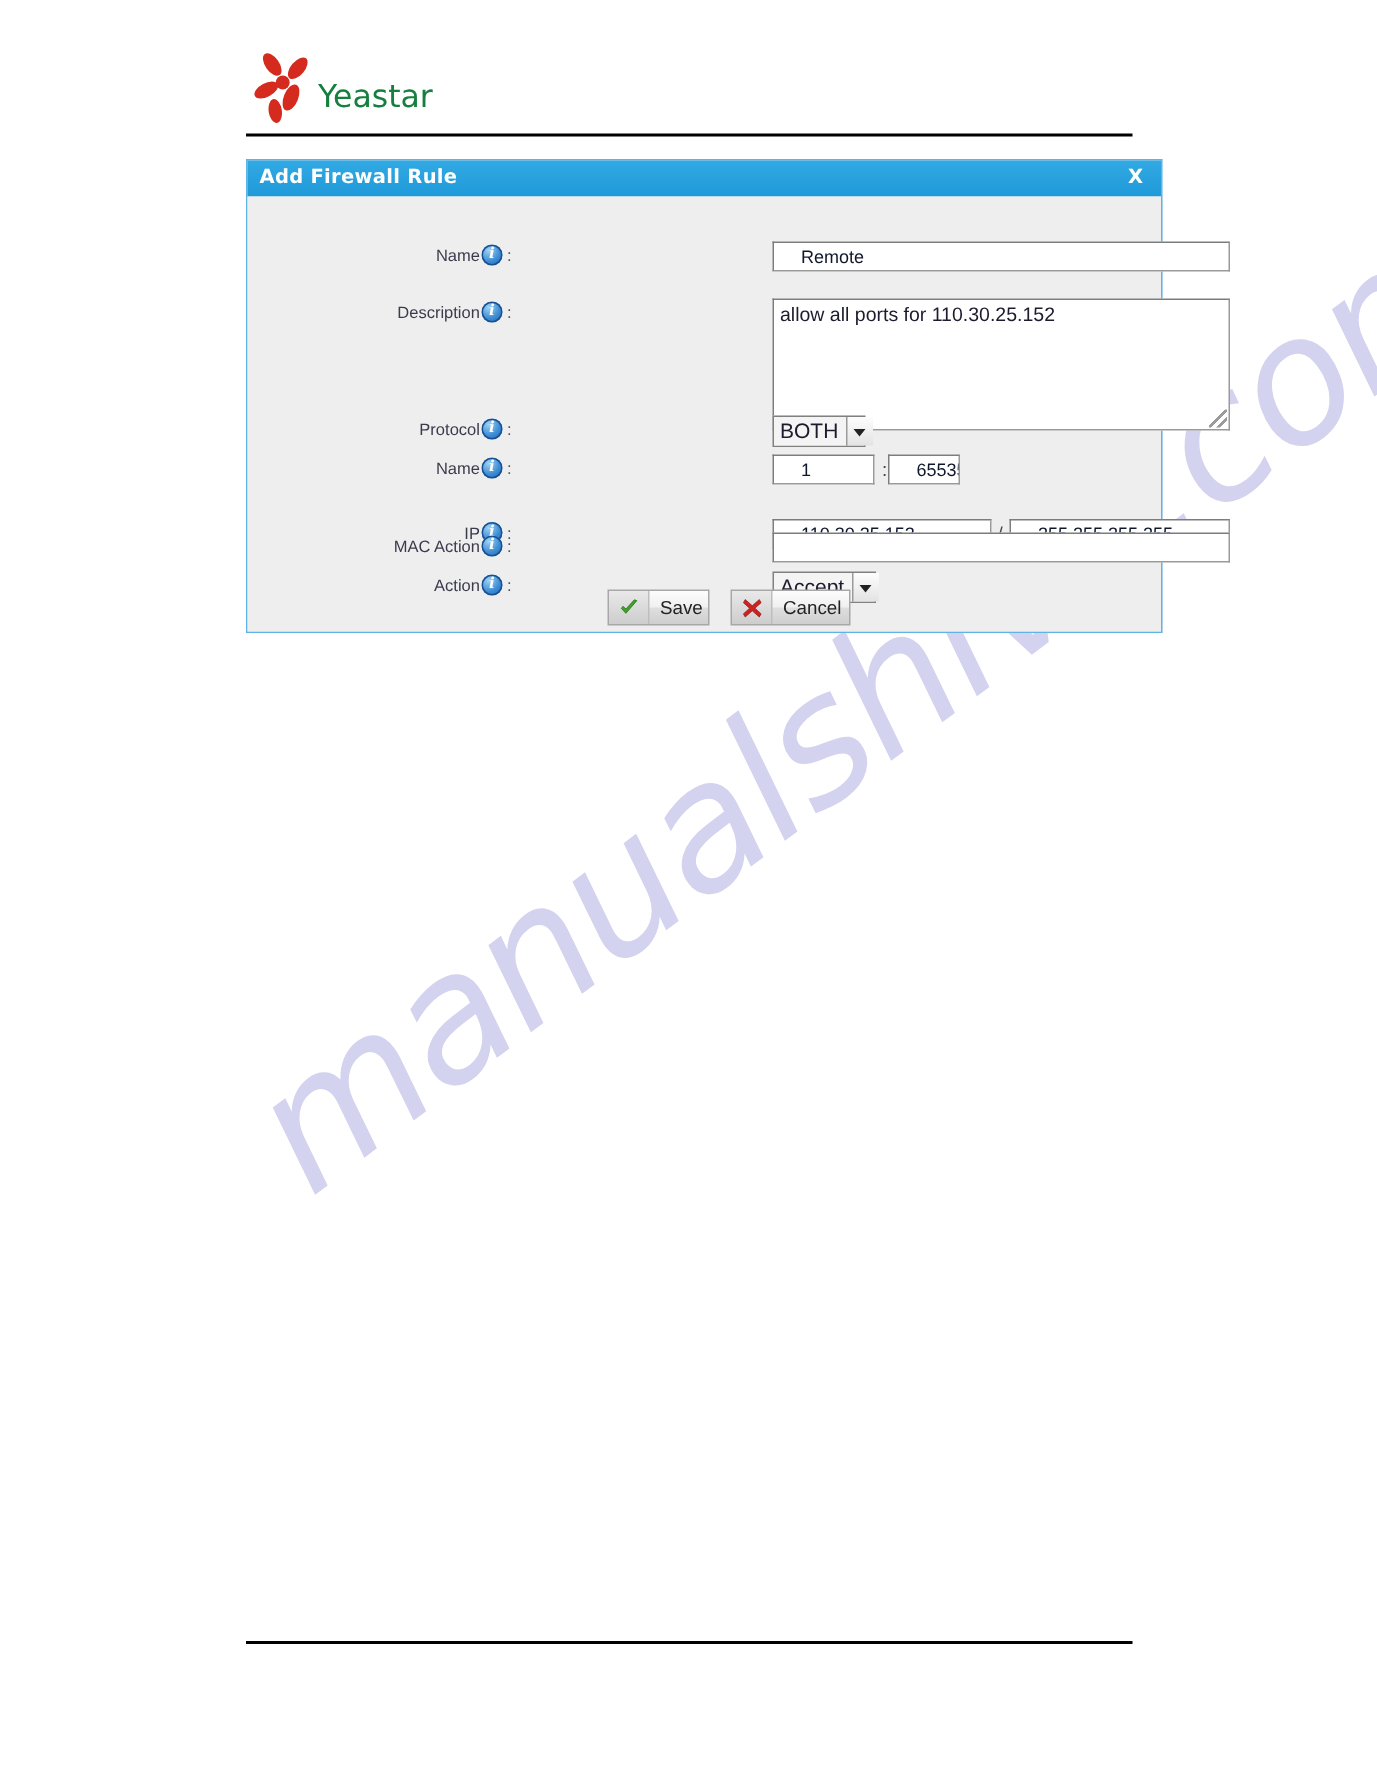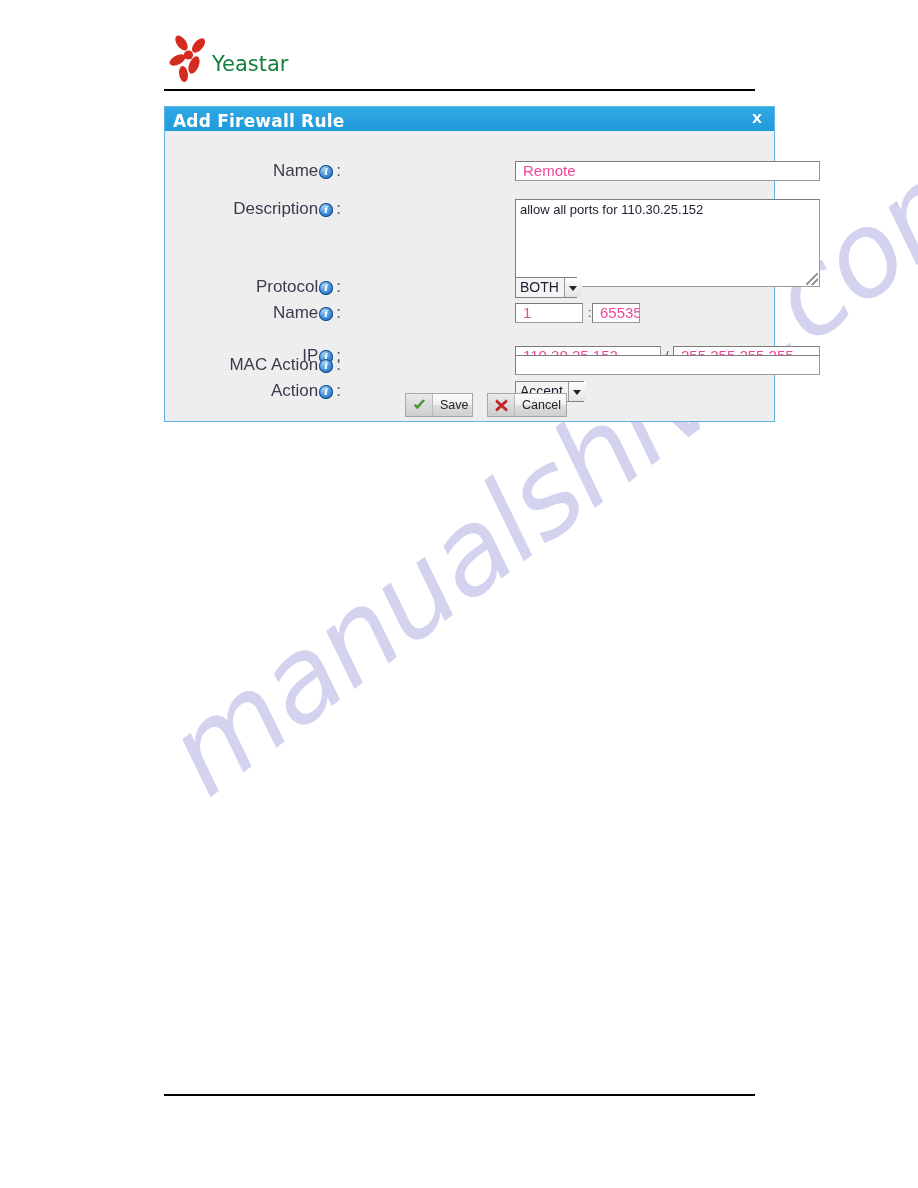--- a/index.html
+++ b/index.html
@@ -99,21 +99,21 @@
     position: relative;
     height: 24px;
     background: #28a1e0;
     background: linear-gradient(to bottom, #31a9e4 0%, #1f9ad9 100%);
     color: #ffffff;
   }
   #dialog-title {
     position: absolute;
     left: 8px;
     top: 4px;
-    font-size: 17px;
+    font-size: 13px;
     font-weight: bold;
     font-family: "DejaVu Sans", sans-serif;
     letter-spacing: 0.2px;
     color: #ffffff;
   }
   #dialog-close {
     position: absolute;
     right: 12px;
     top: 4px;
     font-size: 13px;
@@ -135,21 +135,21 @@
     left: 0;
     width: 609px;
     height: 26px;
   }
   .lbl {
     position: absolute;
     left: 0;
     top: 0;
     width: 176px;
     text-align: right;
-    font-size: 17px;
+    font-size: 11px;
     color: #3b3b4d;
     font-family: "Liberation Sans", sans-serif;
     white-space: nowrap;
     line-height: 20px;
   }
   .lbl .colon {
     color: #555;
     margin-left: 3px;
   }
   .info-icon {
@@ -177,23 +177,23 @@
   }
 
   .fld {
     position: absolute;
     box-sizing: border-box;
     background: #ffffff;
     border: 1px solid #9a9a9a;
     border-top-color: #7c7c7c;
     border-left-color: #7c7c7c;
     font-family: "Liberation Sans", sans-serif;
-    font-size: 15px;
-    color: #ec4899;
-    padding: 1px 7px;
+    font-size: 12px;
+    color: #0f172a;
+    padding: 1px 18px;
     line-height: 16px;
     height: 20px;
     white-space: nowrap;
     overflow: hidden;
   }
 
   .sep {
     position: absolute;
     font-size: 12.5px;
     color: #444;

